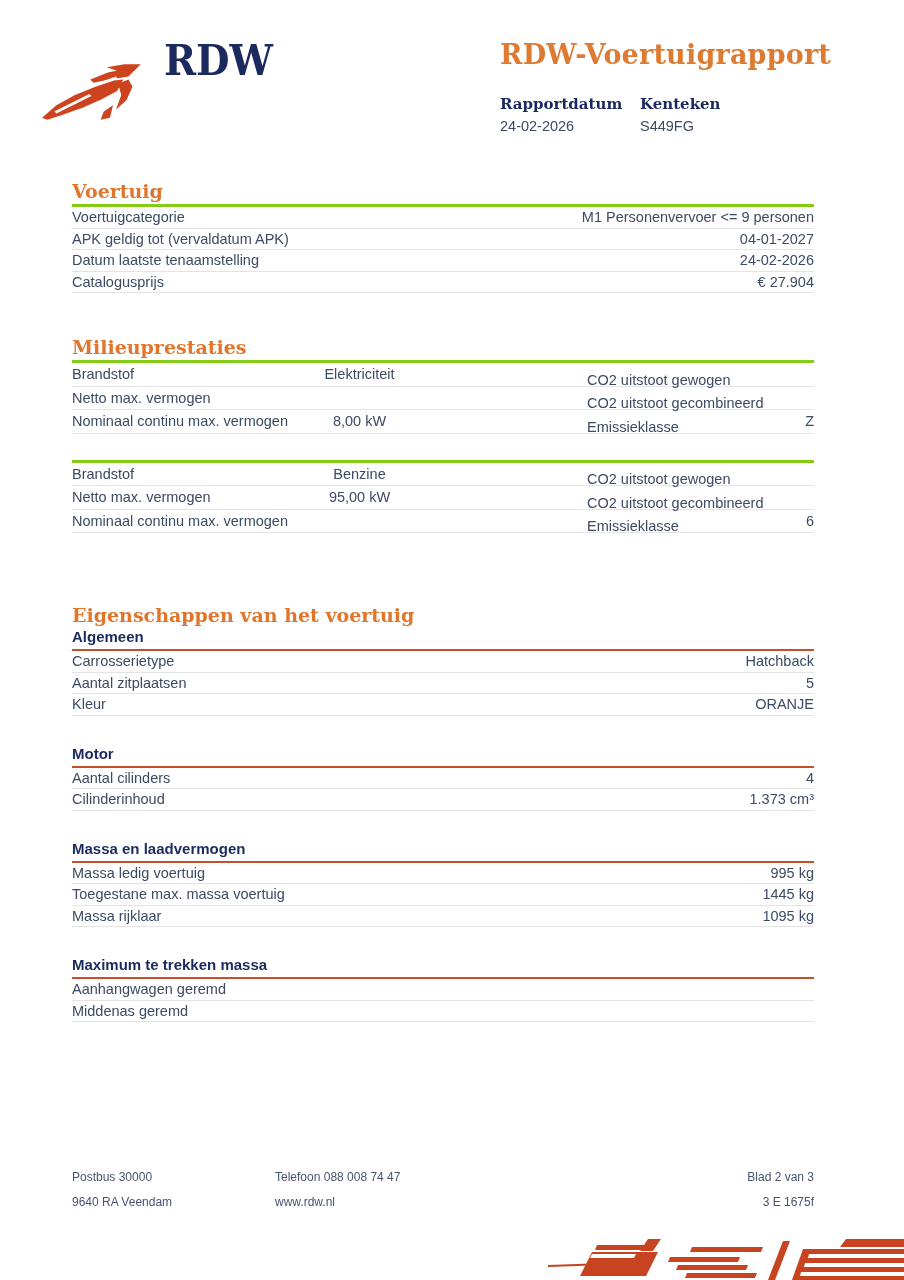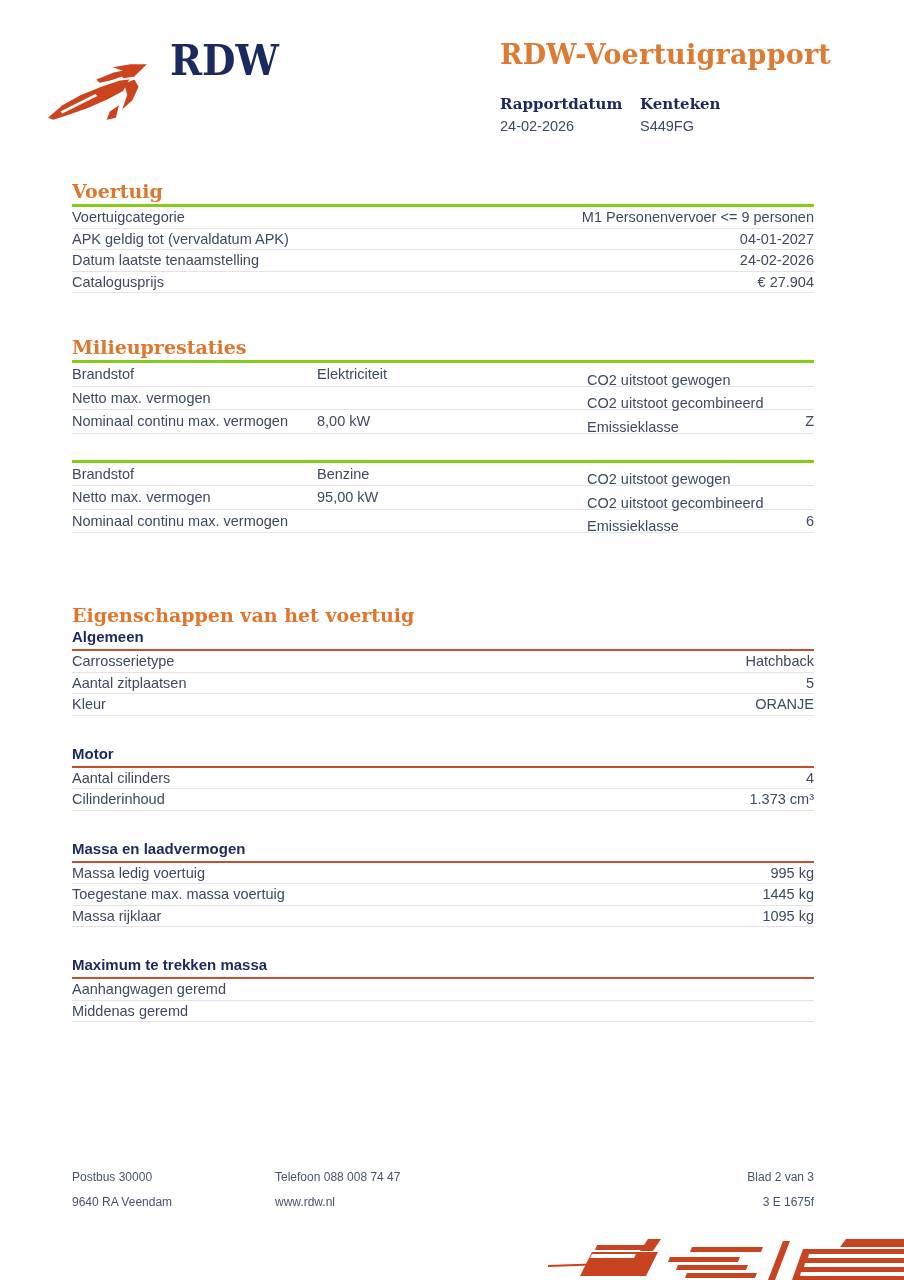--- a/index.html
+++ b/index.html
@@ -5,21 +5,21 @@
   html,body{margin:0;padding:0;}
   body{
     width:904px;height:1280px;background:#ffffff;
     font-family:"Liberation Sans",sans-serif;color:#3d4a63;
     position:relative;overflow:hidden;
   }
   .page{position:relative;width:904px;height:1280px;}
 
   
   header{position:relative;height:160px;}
-  .logo{position:absolute;left:48px;top:30px;display:flex;align-items:flex-start;}
+  .logo{position:absolute;left:42px;top:30px;display:flex;align-items:flex-start;}
   .logo svg{width:106px;height:80px;margin-top:24px;}
   .logo-text{
     font-family:"DejaVu Serif",serif;font-weight:bold;color:#1b2a5e;
     font-size:42px;line-height:1;margin-left:16px;margin-top:10px;
     transform:scaleX(.92);transform-origin:left;
   }
   .title-block{position:absolute;left:500px;top:40px;width:360px;}
   h1.page-title{
     margin:0;font-family:"DejaVu Serif",serif;font-weight:bold;
     color:#dd7b33;font-size:27px;line-height:1.1;letter-spacing:.2px;
@@ -44,21 +44,21 @@
   .rows.norim{border-top:none;}
   .row{
     display:flex;align-items:center;height:20.5px;border-bottom:1px solid #e4e4e6;
     font-size:14.5px;white-space:nowrap;
   }
   .row .lbl{flex:1;overflow:hidden;}
   .row .val{text-align:left;}
   
   .row.mrow{height:22.5px;gap:25px;}
   .row.mrow .c1{width:220px;flex:none;}
-  .row.mrow .c2{width:85px;flex:none;text-align:left;}
+  .row.mrow .c2{width:85px;flex:none;text-align:center;}
   .row.mrow .sp{width:135px;flex:none;}
   .row.mrow .c3{flex:1;margin-top:11px;}
   .row.mrow .c4{text-align:right;min-width:14px;}
 
   .mt-voertuig{margin-top:22px;}
   .mt-milieu{margin-top:45px;}
   .fuel-gap{margin-top:26px;}
   .mt-eigenschappen{margin-top:73px;}
   .sub-first{margin-top:4px;}
   .subsection{margin-top:29px;}

